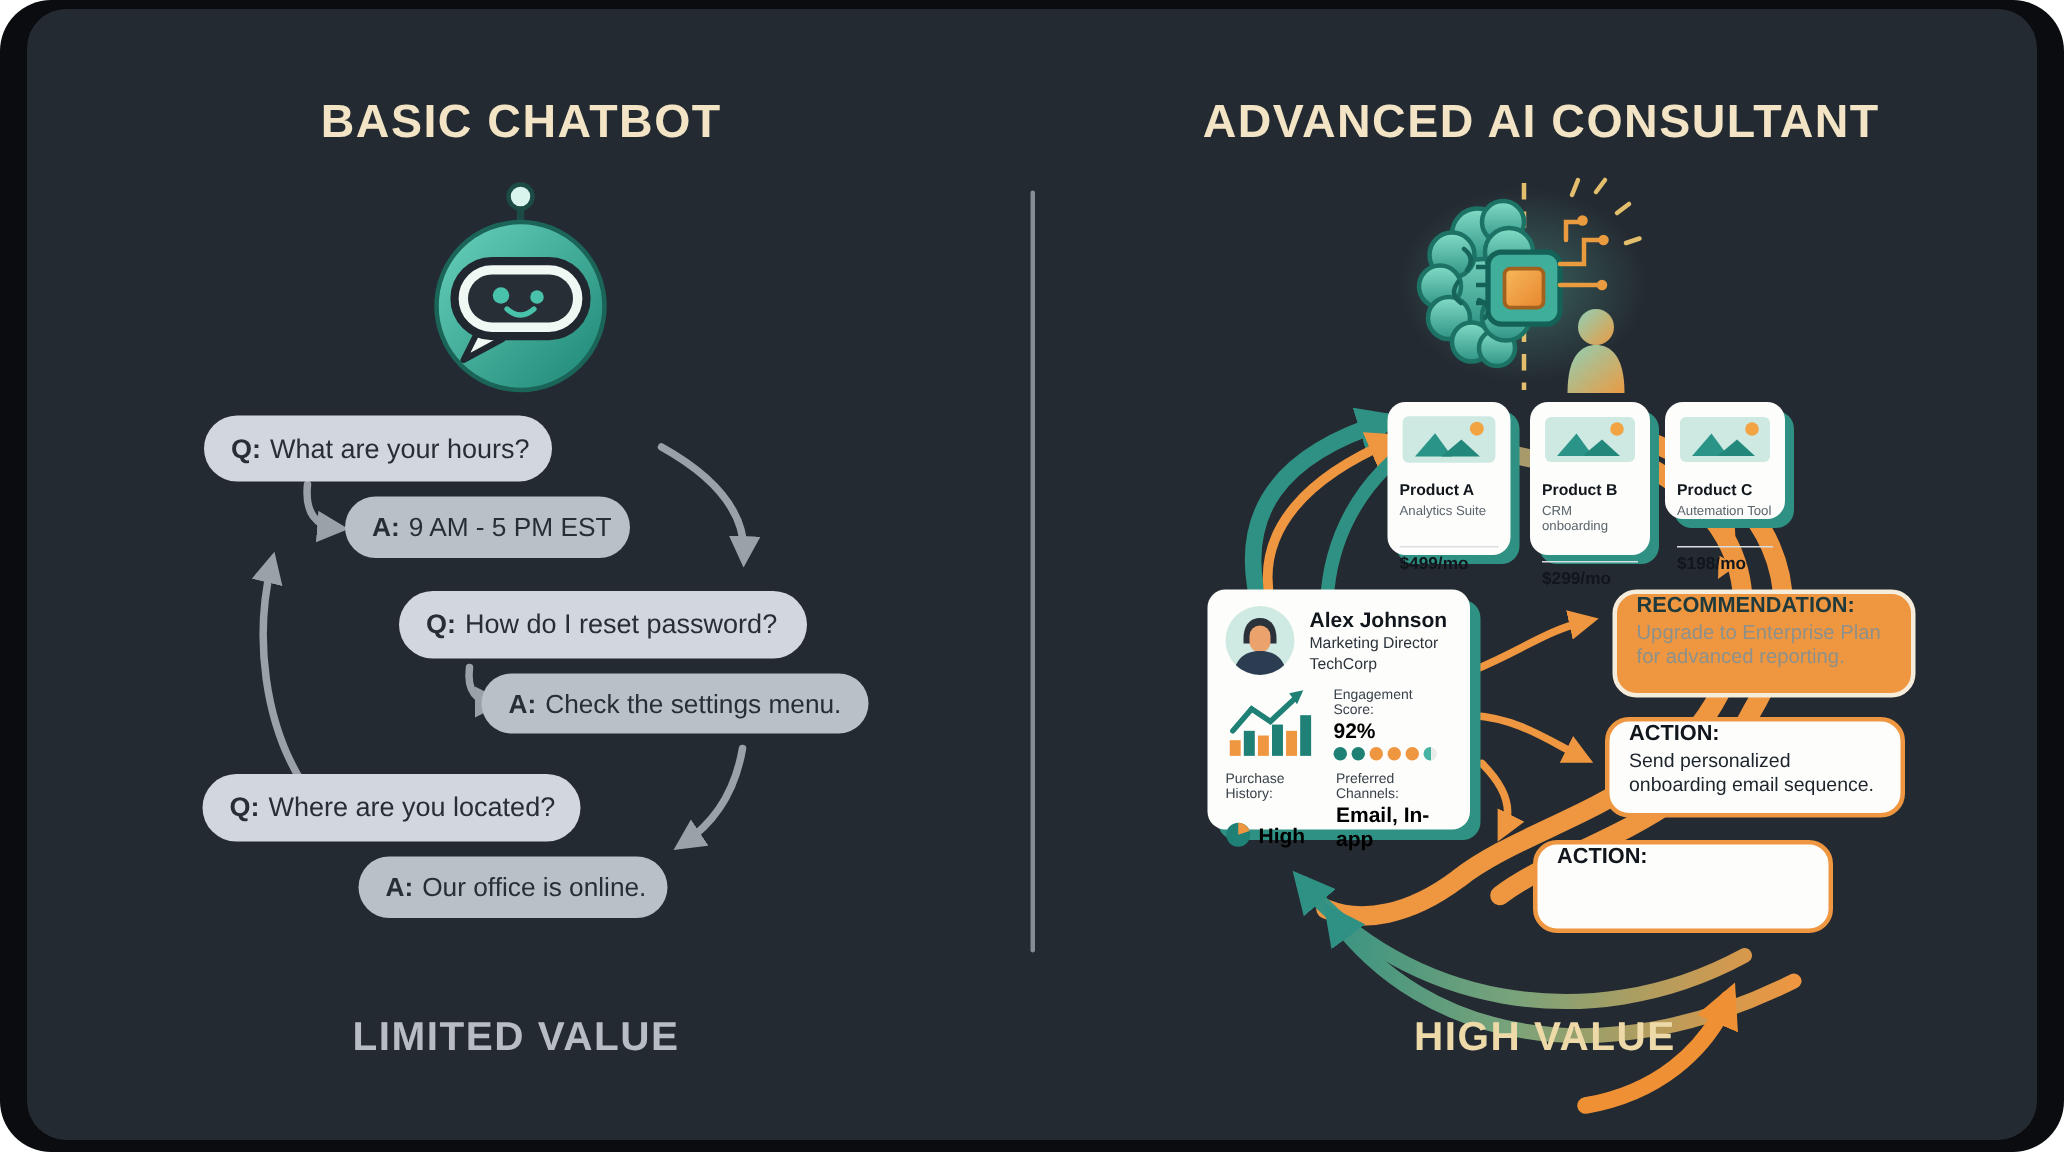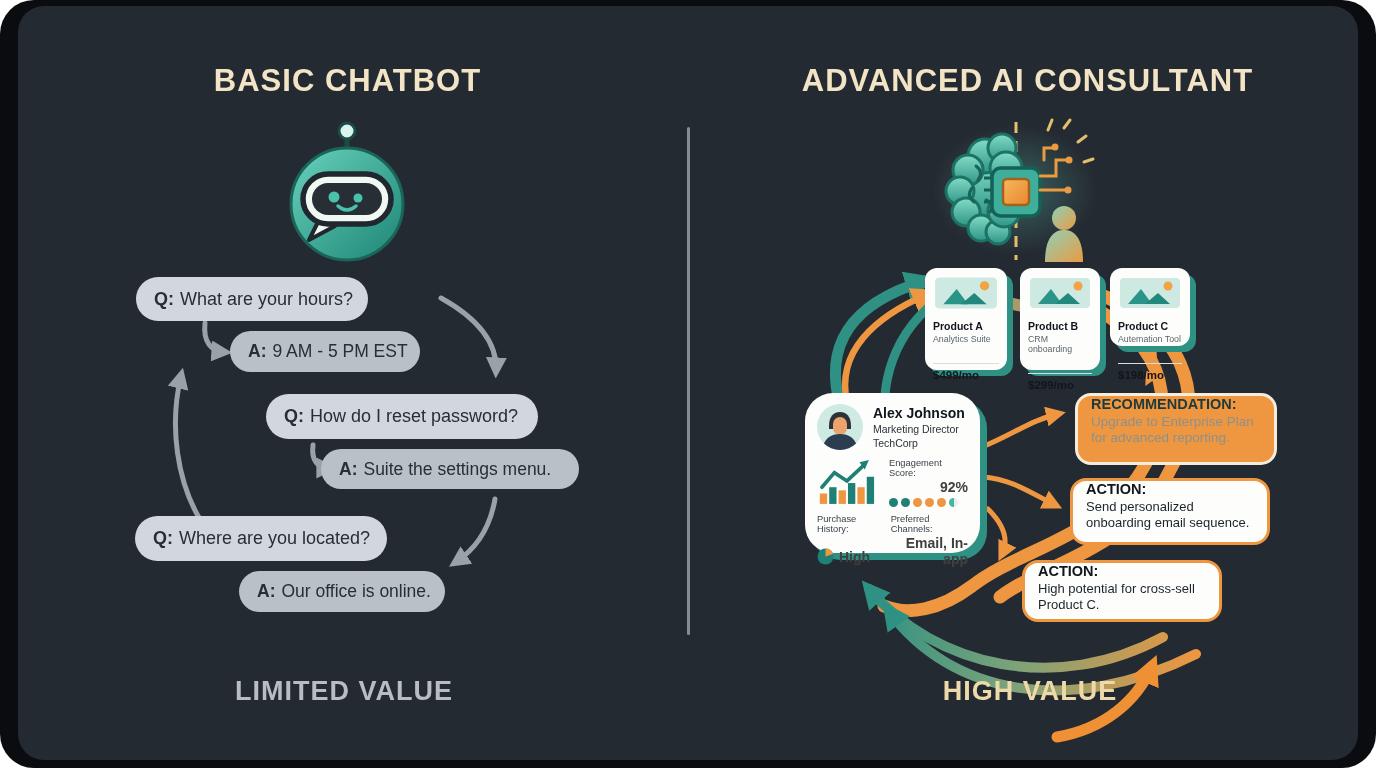--- a/index.html
+++ b/index.html
@@ -15,30 +15,30 @@
   .bubble{display:flex;align-items:center;white-space:nowrap;border-radius:26px;color:var(--bubble-text,#272e35);z-index:4;padding:0 18px;box-sizing:border-box;}
   .bubble .qp{font-weight:700;margin-right:6px;}
   .b-q{background:var(--bubble-question,#d2d7dd);font-size:18px;}
   .b-a{background:var(--bubble-answer,#b9c0c8);font-size:17.5px;}
   
   .pcard{background:var(--card-white,#fdfdfc);border-radius:12px;box-shadow:6px 6px 0 var(--teal,#2f9183);z-index:4;padding:7px 8px;box-sizing:border-box;}
   .pcard .pname{font-weight:700;font-size:10.5px;color:#10161c;margin-top:5px;}
   .pcard .psub{font-size:8.8px;color:#5a646b;margin-top:2px;border-bottom:1px solid #d9dee1;padding-bottom:19px;}
   .pcard .pprice{font-weight:700;font-size:11.5px;color:#10161c;margin-top:5px;}
   
-  .profile{background:var(--card-white,#fdfdfc);border-radius:28px;box-shadow:7px 7px 0 var(--teal,#2f9183);z-index:4;padding:11px 12px;box-sizing:border-box;}
+  .profile{background:var(--card-white,#fdfdfc);border-radius:12px;box-shadow:7px 7px 0 var(--teal,#2f9183);z-index:4;padding:11px 12px;box-sizing:border-box;}
   .prow1{display:flex;align-items:center;}
   .avatar{width:46px;height:46px;border-radius:50%;background:#cfeae2;overflow:hidden;flex:0 0 auto;}
   .pid{margin-left:10px;line-height:1.15;}
   .pname2{font-weight:700;font-size:14px;color:#10161c;}
   .prole,.pcompany{font-size:10.5px;color:#2a323a;margin-top:2px;}
   .prow2{display:flex;margin-top:8px;align-items:flex-start;}
   .prow3{display:flex;margin-top:7px;}
   .plabel{font-size:9.3px;color:#39424a;}
-  .pval{font-weight:700;font-size:14px;color:#404040;margin-top:1px;text-align:right;}
+  .pval{font-weight:700;font-size:14px;color:#000000;margin-top:1px;}
   .dots{margin-top:3px;height:9px;}
   .dot{display:inline-block;width:9px;height:9px;border-radius:50%;margin-right:3px;vertical-align:top;}
   .hi-row{display:flex;align-items:center;gap:5px;margin-top:14px;}
   
   .callout{border-radius:16px;z-index:4;padding:0 13px;box-sizing:border-box;line-height:1.22;}
   .co-orange{background:var(--orange,#ef9640);border:3px solid #f6ecdb;}
   .co-orange .co-title{color:#1e3a3c;font-weight:700;font-size:14.5px;}
   .co-orange .co-body{color:#8d918c;font-size:13.5px;}
   .co-white{background:var(--card-white,#fdfdfc);border:3px solid var(--orange,#ef9640);}
   .co-white .co-title{color:#10161c;font-weight:700;font-size:14.5px;}
@@ -139,21 +139,21 @@
   <div class="abs bubble b-a" style="left:230px;top:331px;width:190px;height:41px;">
     <span class="qp">A:</span>
       <span>9 AM - 5 PM EST</span>
   </div>
   <div class="abs bubble b-q" style="left:266px;top:394px;width:272px;height:45px;">
     <span class="qp">Q:</span>
       <span>How do I reset password?</span>
   </div>
   <div class="abs bubble b-a" style="left:321px;top:449px;width:258px;height:40px;">
     <span class="qp">A:</span>
-      <span>Suite the settings menu.</span>
+      <span>Check the settings menu.</span>
   </div>
   <div class="abs bubble b-q" style="left:135px;top:516px;width:252px;height:45px;">
     <span class="qp">Q:</span>
       <span>Where are you located?</span>
   </div>
   <div class="abs bubble b-a" style="left:239px;top:571px;width:206px;height:41px;">
     <span class="qp">A:</span>
       <span>Our office is online.</span>
   </div>
 
@@ -310,17 +310,16 @@
   <div class="abs callout co-orange" style="left:1075px;top:393px;width:202px;height:72px;">
     <div class="co-title">RECOMMENDATION:</div>
     <div class="co-body">Upgrade to Enterprise Plan for advanced reporting.</div>
   </div>
   <div class="abs callout co-white" style="left:1070px;top:478px;width:200px;height:67px;">
     <div class="co-title">ACTION:</div>
     <div class="co-body">Send personalized onboarding email sequence.</div>
   </div>
   <div class="abs callout co-white" style="left:1022px;top:560px;width:200px;height:62px;">
     <div class="co-title">ACTION:</div>
-    <div class="co-body">High potential for cross-sell Product C.</div>
   </div>
 
   <div class="abs footer-label footer-right" style="left:895px;top:676px;width:270px;">HIGH VALUE</div>
 </div>
 
 </body></html>

